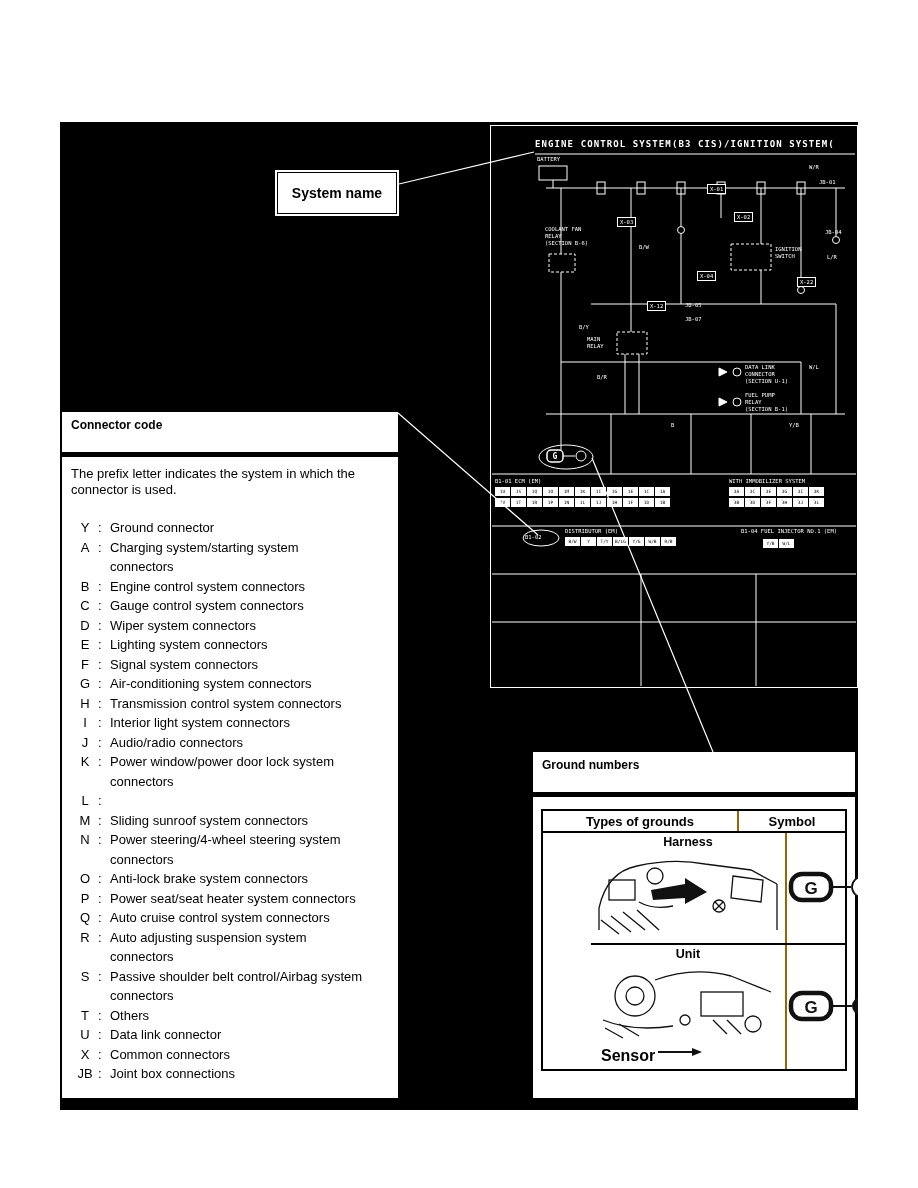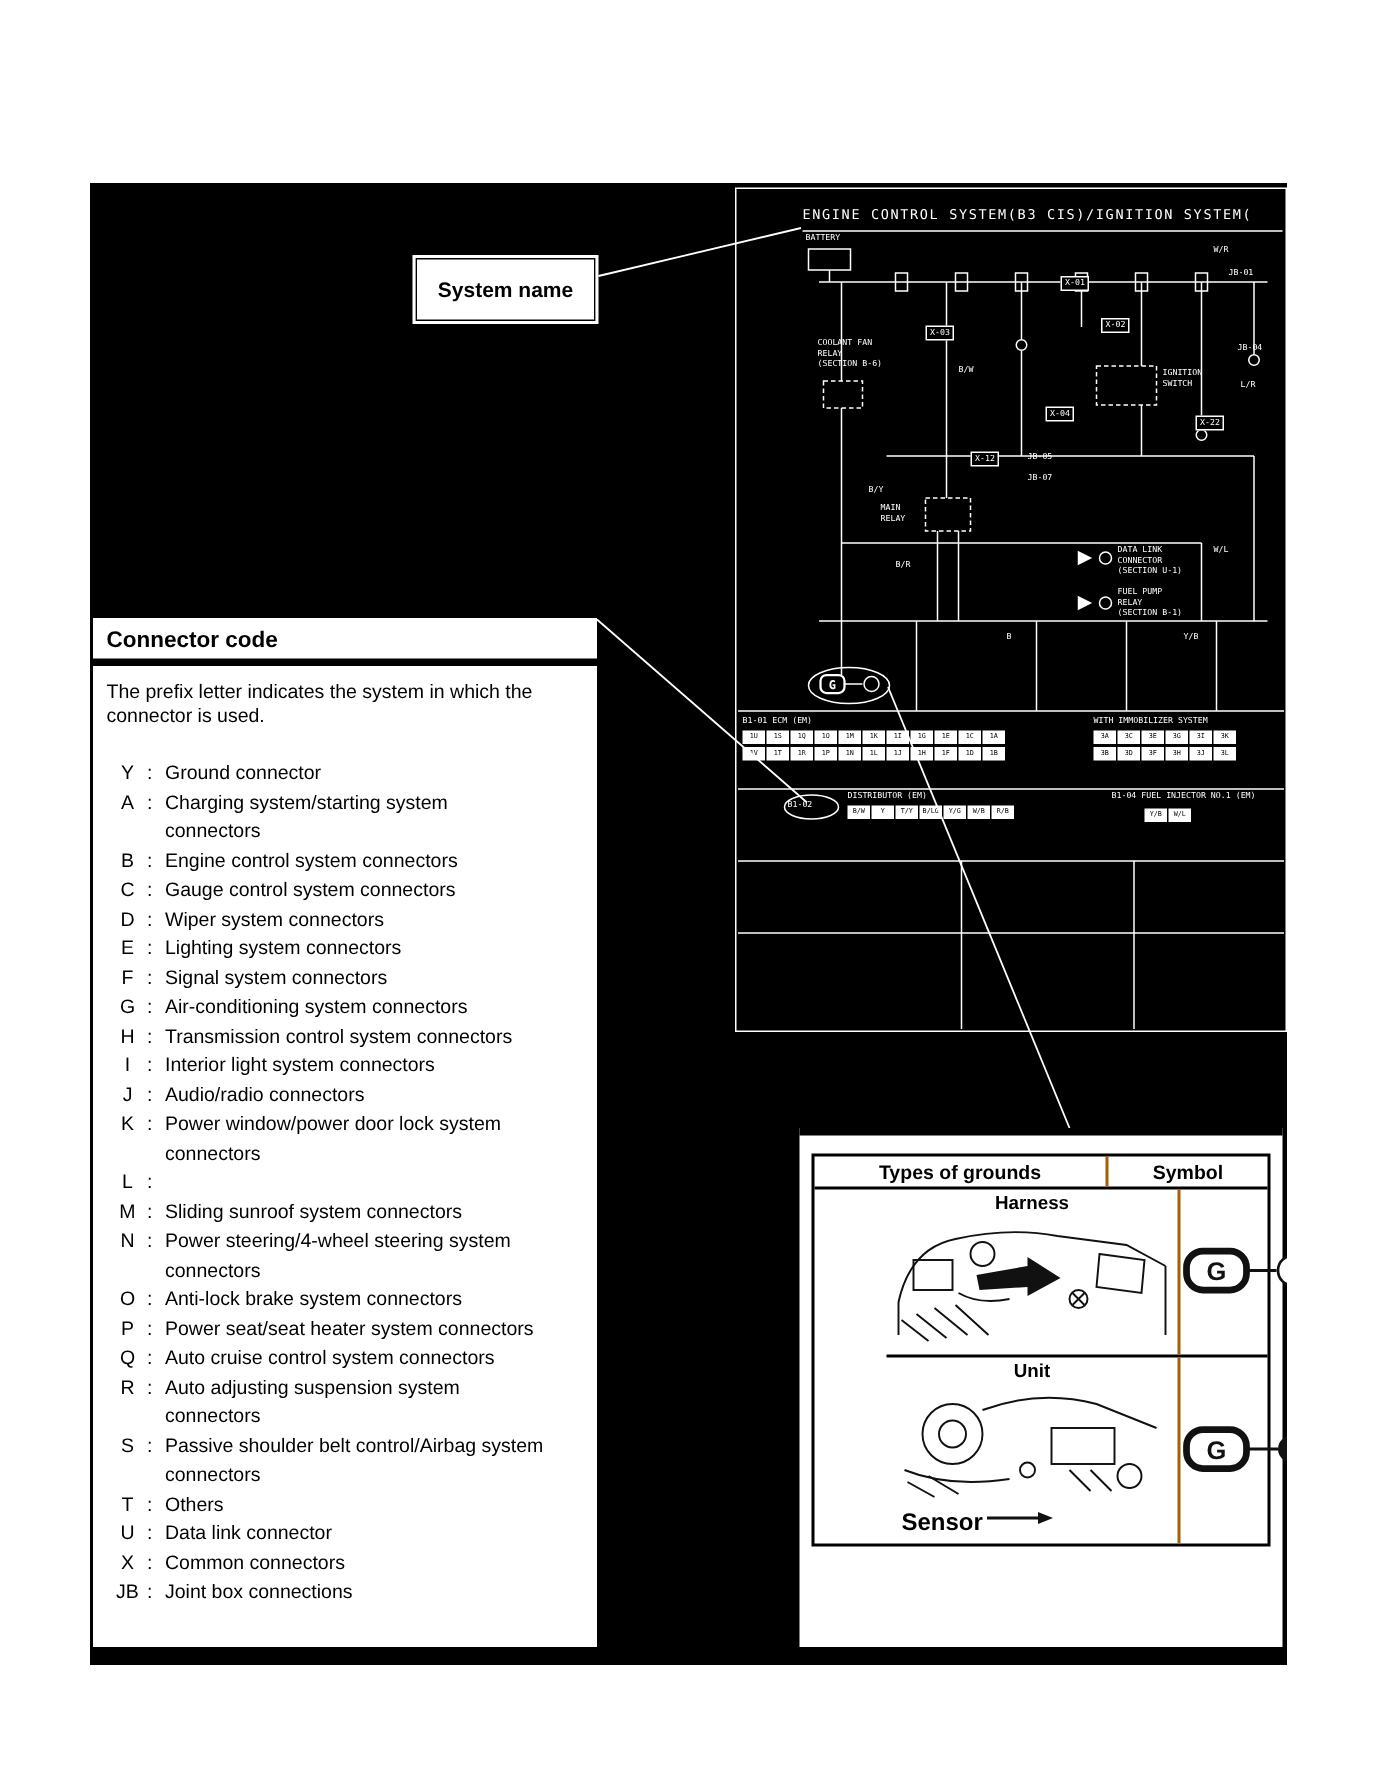--- a/index.html
+++ b/index.html
@@ -3,36 +3,36 @@
 <meta charset="utf-8">
 <style>
   * { margin:0; padding:0; box-sizing:border-box; }
   html,body { background:#fff; }
   body { width:918px; height:1188px; position:relative; font-family:"Liberation Sans",sans-serif; color:#000; }
 
   .board { position:absolute; left:60px; top:122px; width:798px; height:988px; background:#000; overflow:hidden; }
 
   
   .panel { position:absolute; left:430px; top:3px; width:368px; height:563px; background:#000; border:1px solid #fff; z-index:1; }
-  .panel-title { position:absolute; left:44px; top:13px; width:322px; color:#fff; font-family:"DejaVu Sans Mono",monospace; font-weight:normal; font-size:9px; letter-spacing:1.1px; white-space:nowrap; overflow:hidden; }
+  .panel-title { position:absolute; left:44px; top:13px; width:322px; color:#fff; font-family:"DejaVu Sans Mono",monospace; font-weight:bold; font-size:9px; letter-spacing:1.1px; white-space:nowrap; overflow:hidden; }
   .wiring { position:absolute; left:0; top:0; width:366px; height:561px; }
   .dlab { position:absolute; color:#fff; font:5.5px/1.3 "DejaVu Sans Mono",monospace; white-space:pre-line; }
   .dbox { position:absolute; color:#fff; font:5.5px/8px "DejaVu Sans Mono",monospace; border:1px solid #fff; background:#000; padding:0 2px; }
   .pinrow { position:absolute; display:flex; gap:1px; }
   .pin { width:15px; height:9px; background:#fff; color:#000; font:4.5px "DejaVu Sans Mono",monospace; display:flex; align-items:center; justify-content:center; }
 
   
   .overlay { position:absolute; left:0; top:0; width:798px; height:988px; z-index:5; pointer-events:none; }
 
   
   .sysname { position:absolute; left:217px; top:50px; width:120px; height:42px; background:#fff; border:1.5px solid #000; outline:2px solid #fff; display:flex; align-items:center; justify-content:center; font-weight:bold; font-size:14px; z-index:6; }
 
   
   .wbox { position:absolute; background:#fff; z-index:6; }
-  .wbox h2 { font-size:15px; font-weight:bold; padding:6px 9px 4px; }
+  .wbox h2 { font-size:12px; font-weight:bold; padding:6px 9px 20px; }
   .bar { height:5px; background:#000; }
 
   .ccbox { left:2px; top:290px; width:336px; height:686px; }
   .cc-intro { font-size:13px; line-height:16px; padding:9px 9px 0; }
   .cc-list { padding:20px 8px 0 10px; }
   .cc-row { display:flex; font-size:13px; line-height:19.5px; }
   .cc-code { width:26px; flex:none; text-align:center; }
   .cc-colon { width:12px; flex:none; }
   .cc-desc { white-space:pre-line; }
 
@@ -393,20 +393,21 @@
 
           <div class="cc-row">
             <span class="cc-code">JB</span>
             <span class="cc-colon">:</span>
             <span class="cc-desc">Joint box connections</span>
           </div>
         </div>
     </div>
 
     <div class="wbox gnbox">
+      <h2>Ground numbers</h2>
       <div class="bar"></div>
 
       <div class="gn-table">
         <div class="gn-head">
           <div class="gn-th gn-c1">Types of grounds</div>
           <div class="gn-th gn-c2">Symbol</div>
         </div>
 
         <div class="gn-row" style="height:112px">
           <div class="gn-cell gn-c1">

